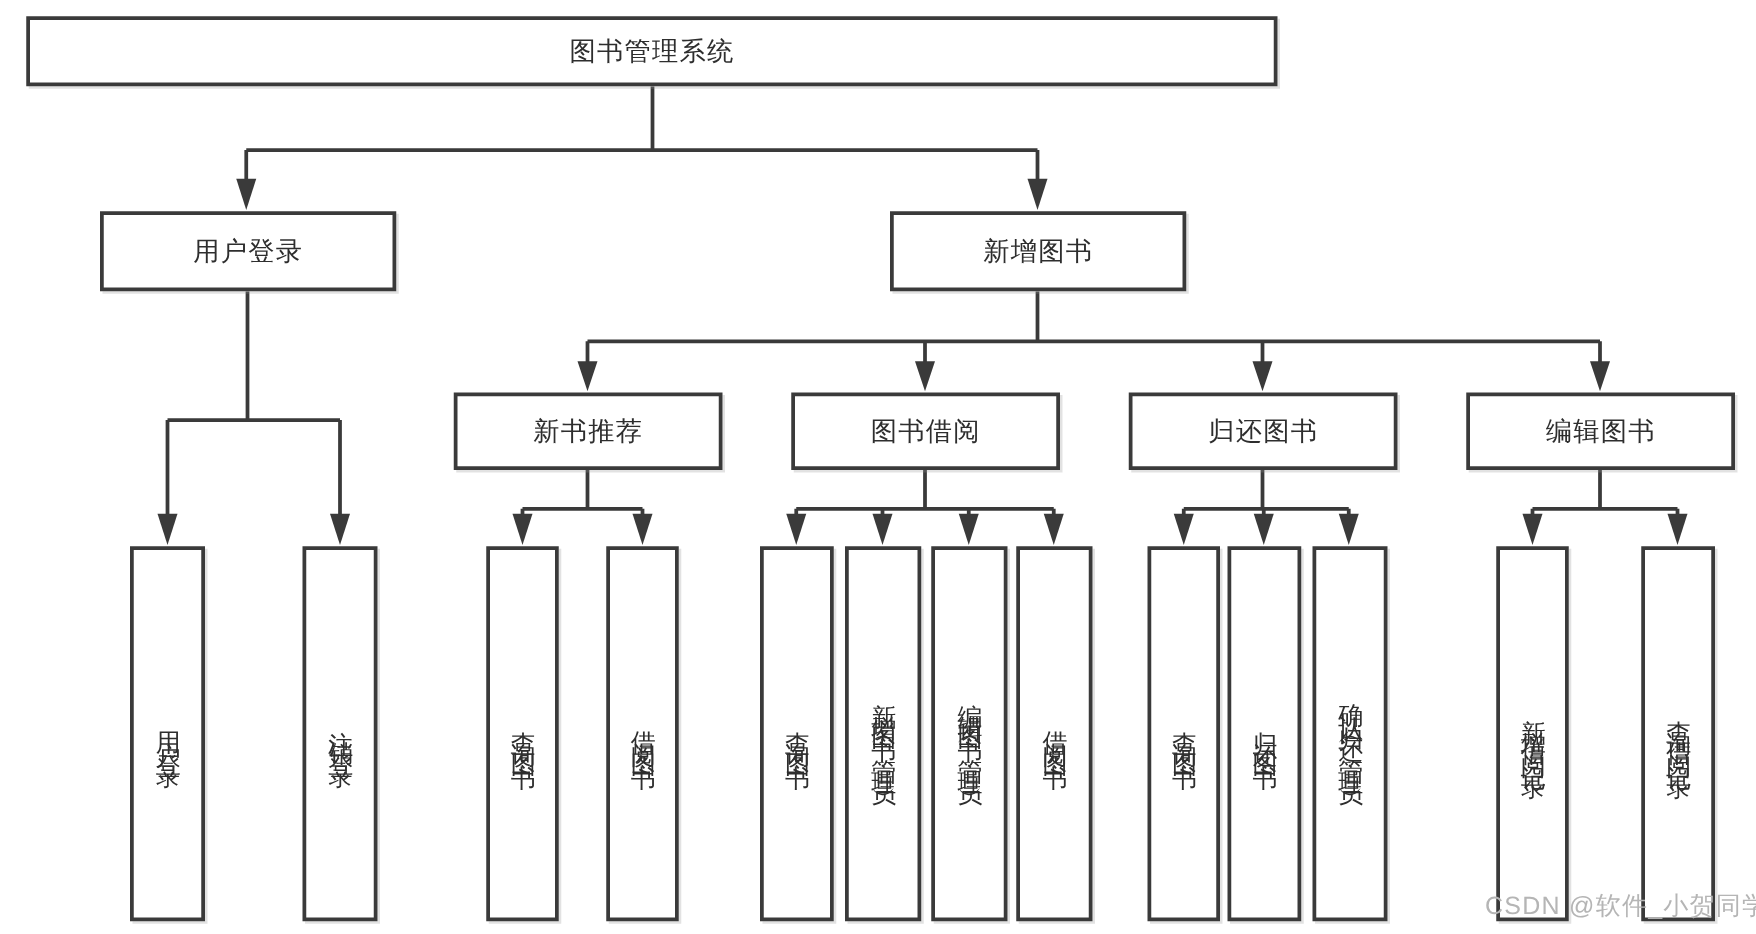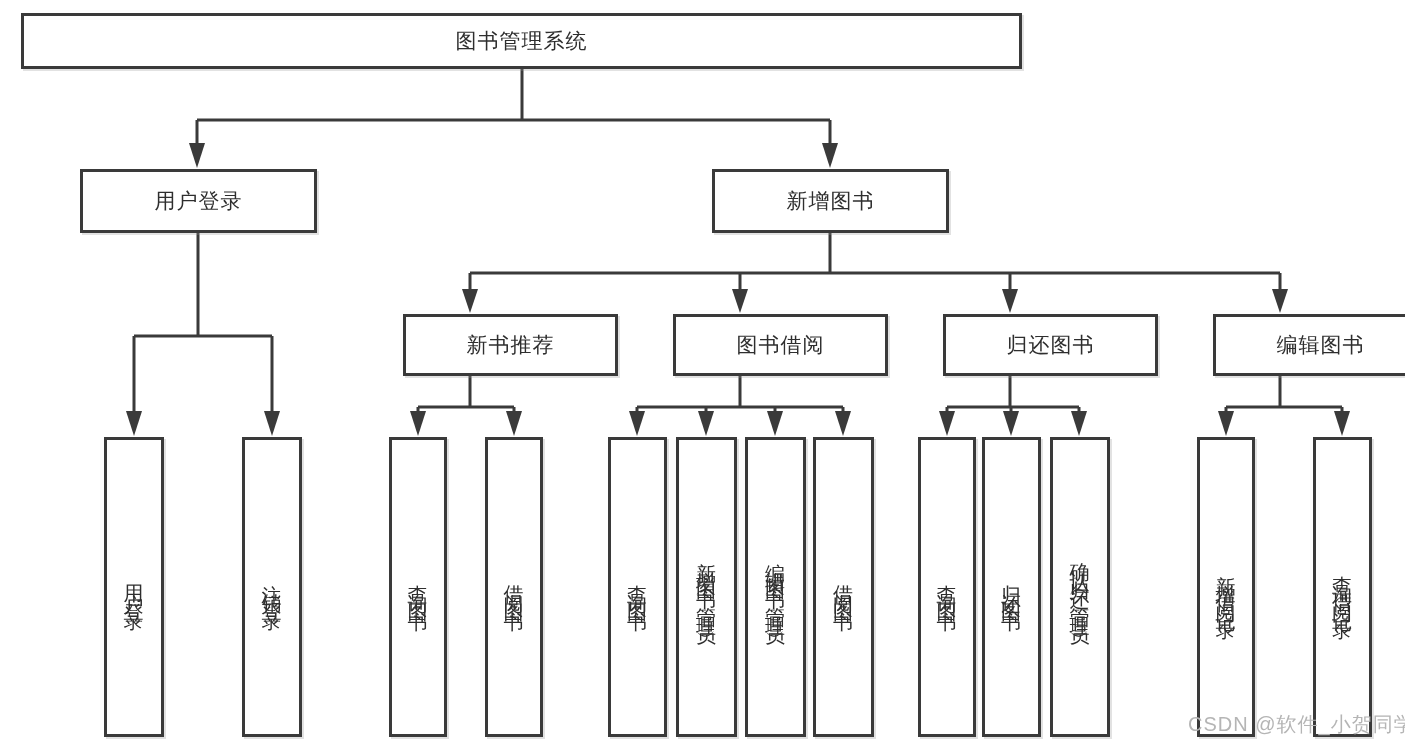--- a/index.html
+++ b/index.html
@@ -22,21 +22,21 @@
     z-index:2;
     box-shadow:2px 2px 0 rgba(150,150,150,0.28);
   }
   .node .htext{
     font-size:21px;
     letter-spacing:1px;
     white-space:nowrap;
   }
   .lvl-root{left:21px;top:13px;width:1001px;height:56px;}
   .lvl-2{top:169px;width:237px;height:64px;}
-  .lvl-3{top:314px;width:215px;height:62px;margin-left:40px;}
+  .lvl-3{top:314px;width:215px;height:62px;}
   .leaf{top:437px;height:300px;}
   .leaf .vtext{
     writing-mode:vertical-rl;
     text-orientation:mixed;
     font-size:20px;
     letter-spacing:9px;
     line-height:1;
   }
   .watermark{
     position:absolute;

